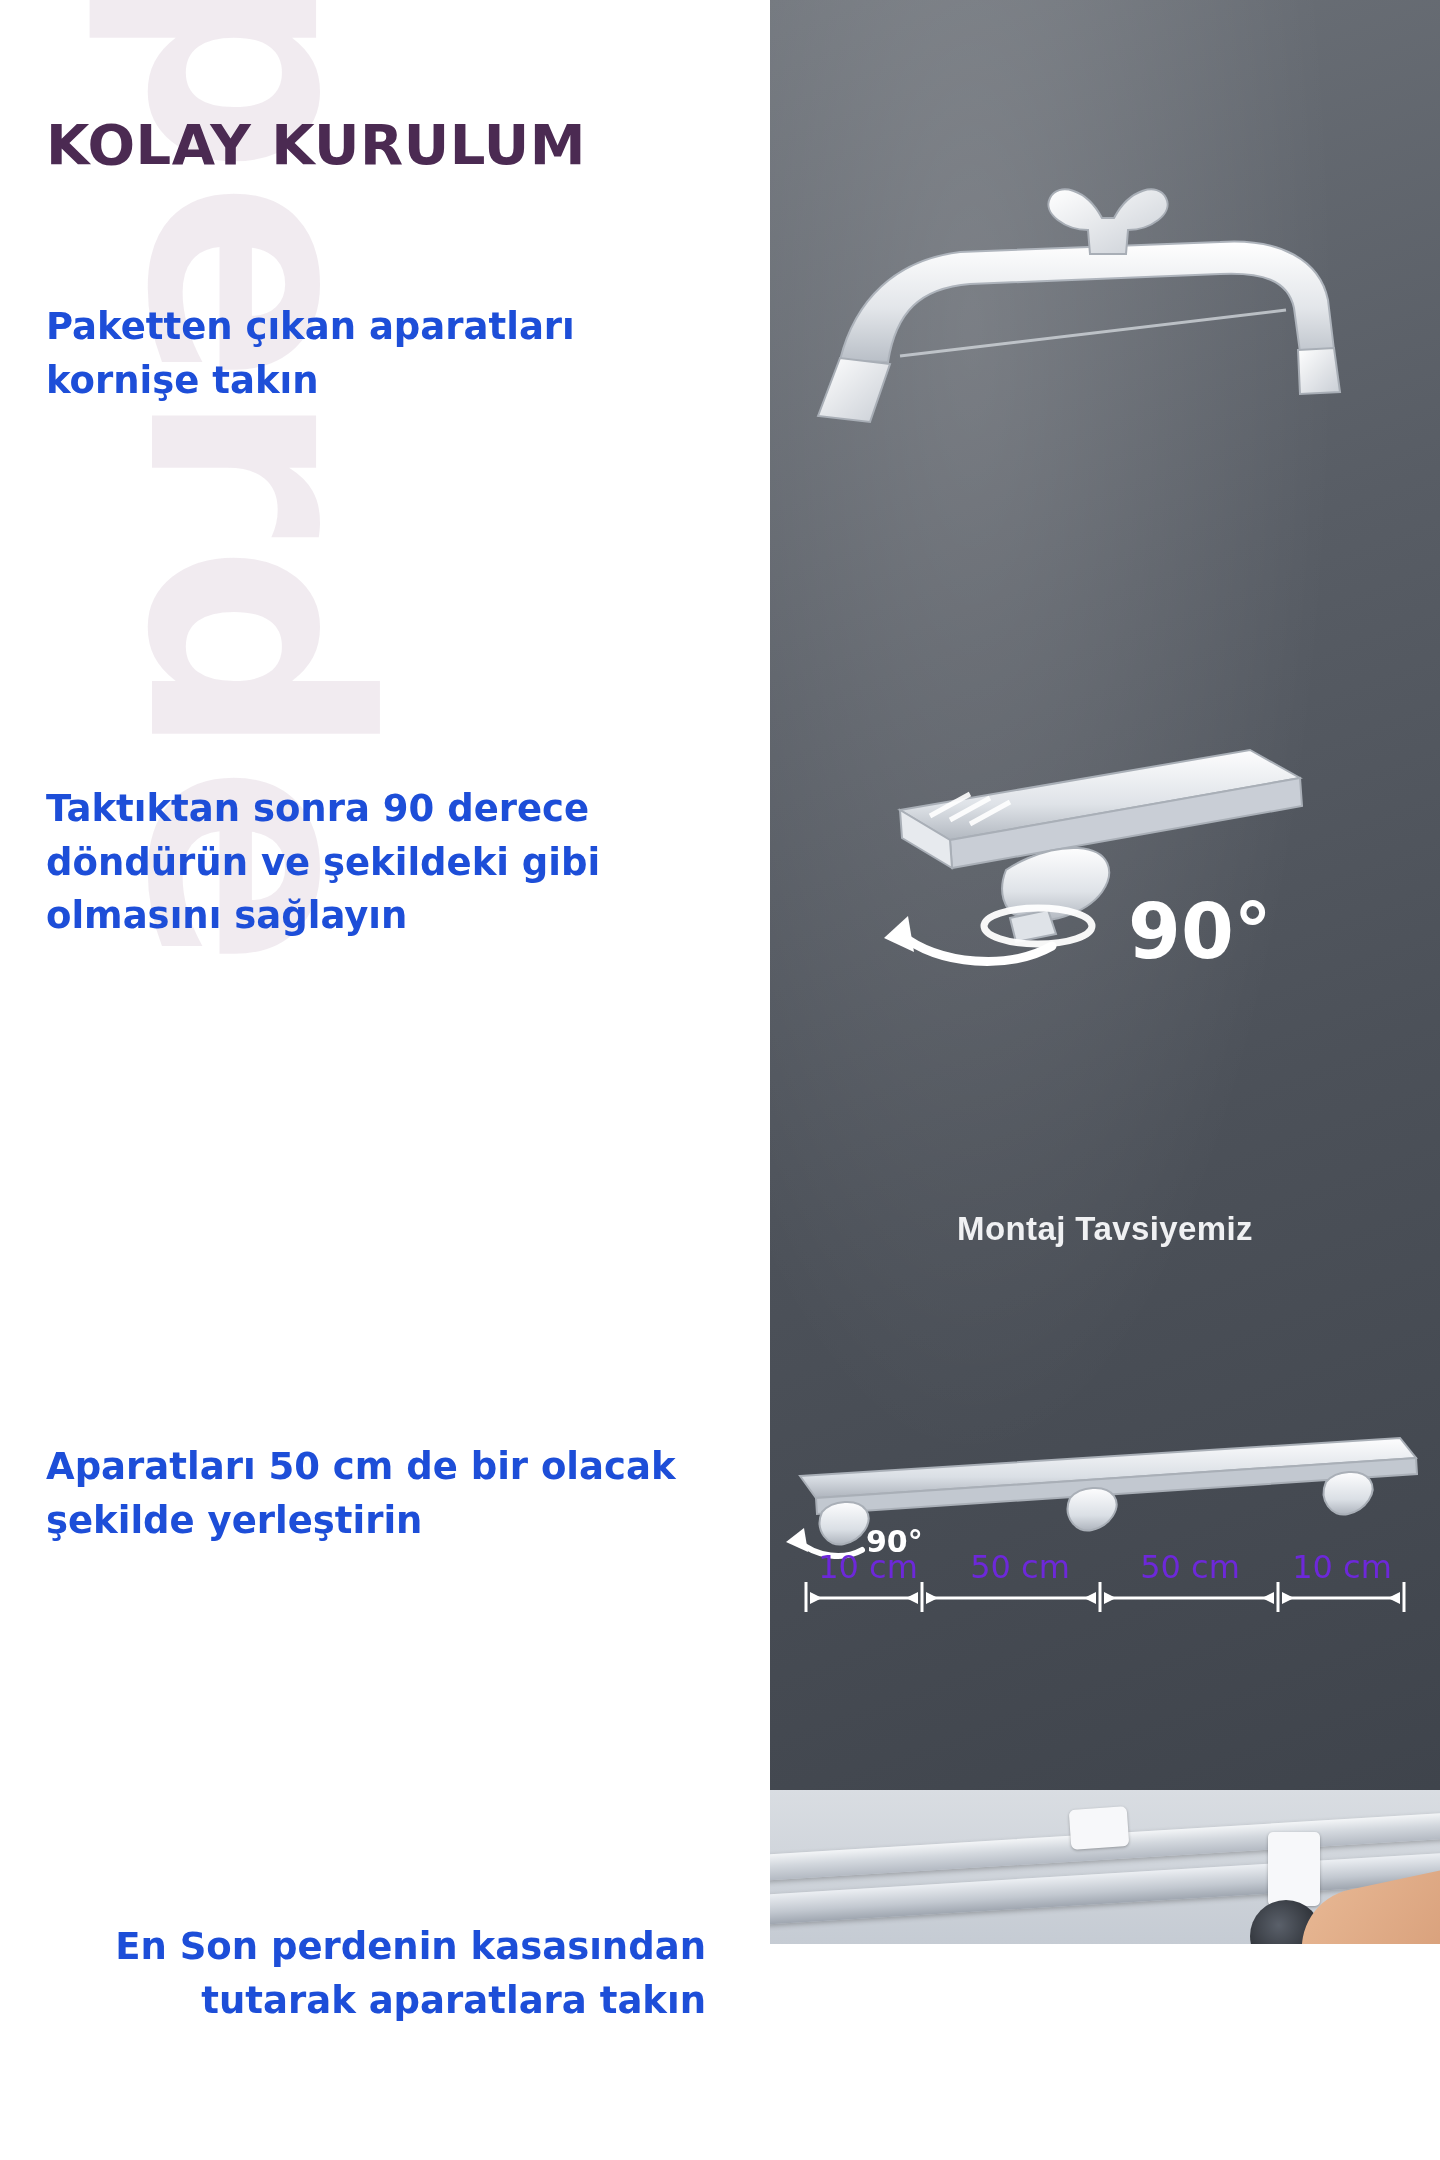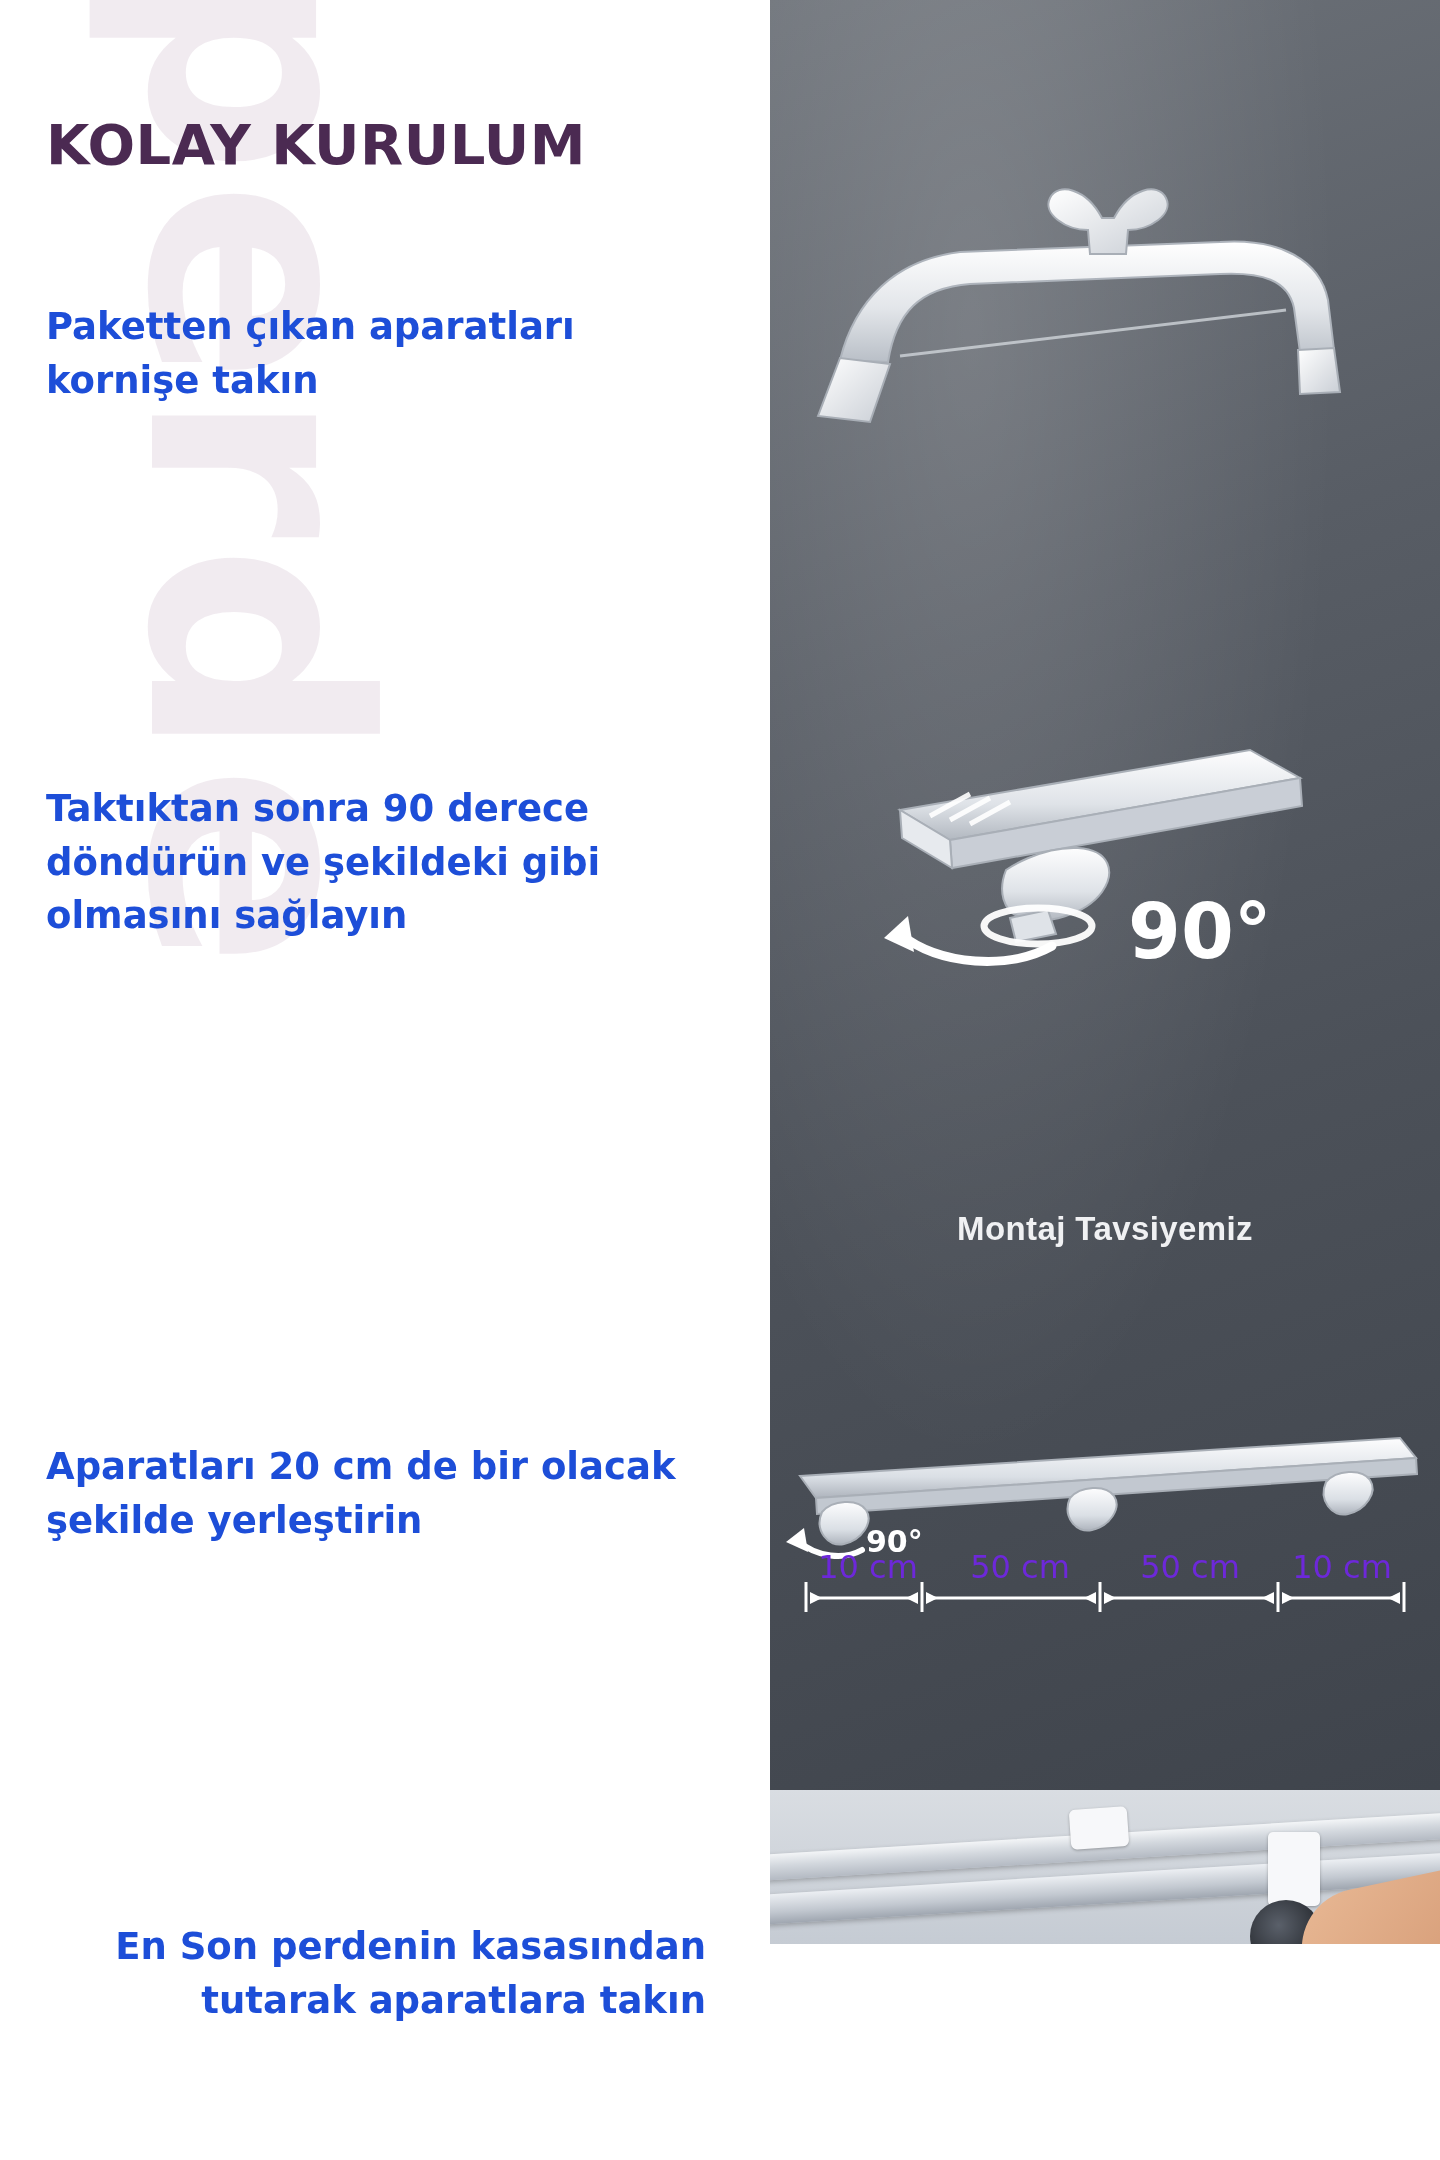--- a/index.html
+++ b/index.html
@@ -343,17 +343,17 @@
       <div class="hand" style="left:560px; top:210px; width:210px; height:180px; transform:rotate(6deg); border-radius:70px 30px 20px 60px;"></div>
       <div class="white-band"></div>
       <div class="blue-strip"></div>
     </div>
   </div>
 
   <div class="left-col" style="background:transparent;">
     <div class="title">KOLAY KURULUM</div>
     <div class="step-text step-1">Paketten çıkan aparatları kornişe takın</div>
     <div class="step-text step-2">Taktıktan sonra 90 derece döndürün ve şekildeki gibi olmasını sağlayın</div>
-    <div class="step-text step-3">Aparatları 20 cm de bir olacak şekilde yerleştirin</div>
+    <div class="step-text step-3">Aparatları 50 cm de bir olacak şekilde yerleştirin</div>
     <div class="step-text step-4">En Son perdenin kasasından tutarak aparatlara takın</div>
   </div>
 
 </div>
 
 </body></html>

